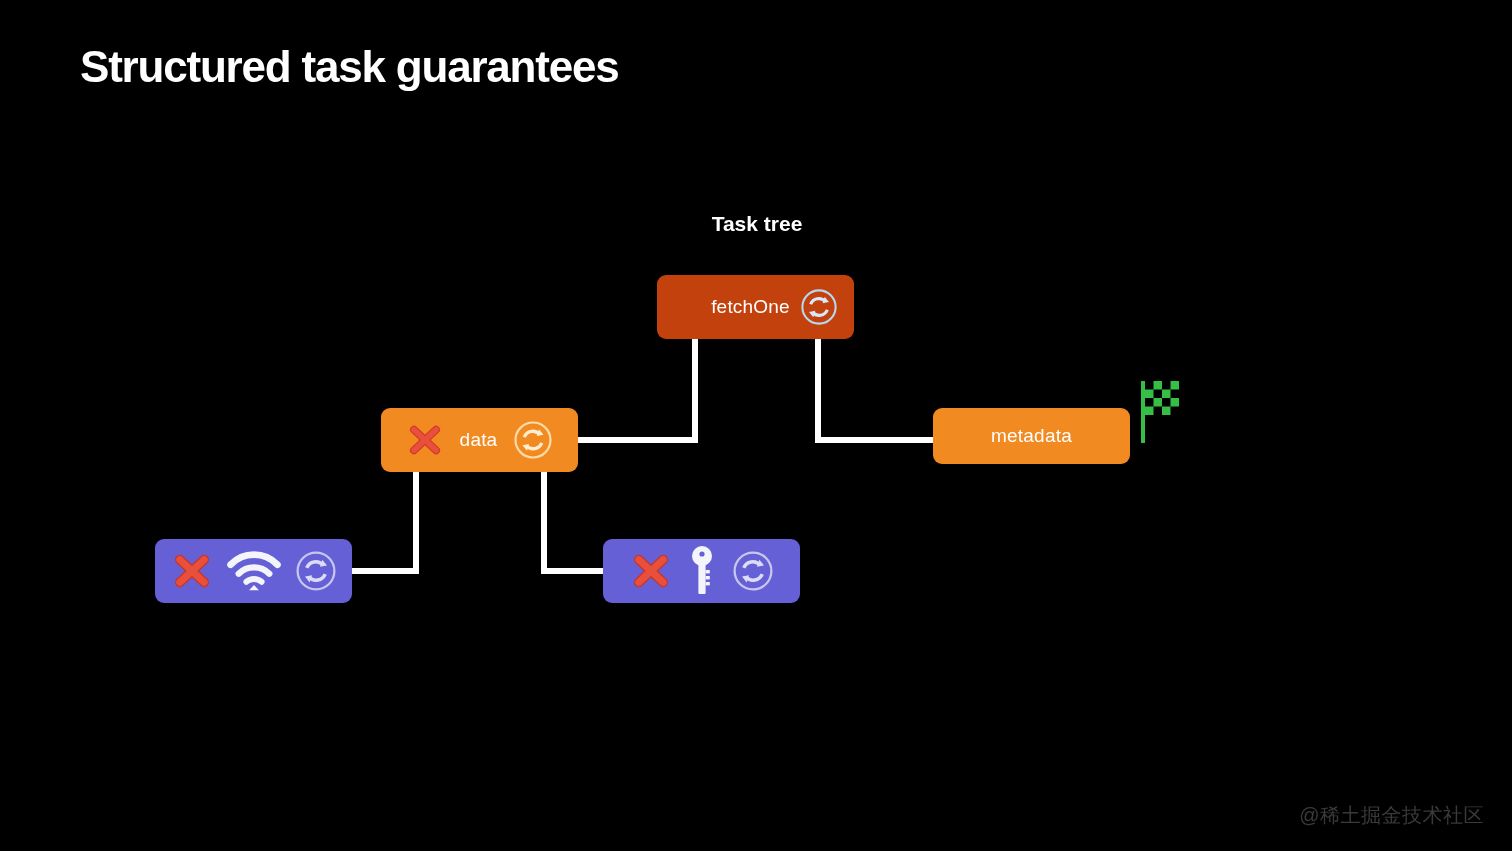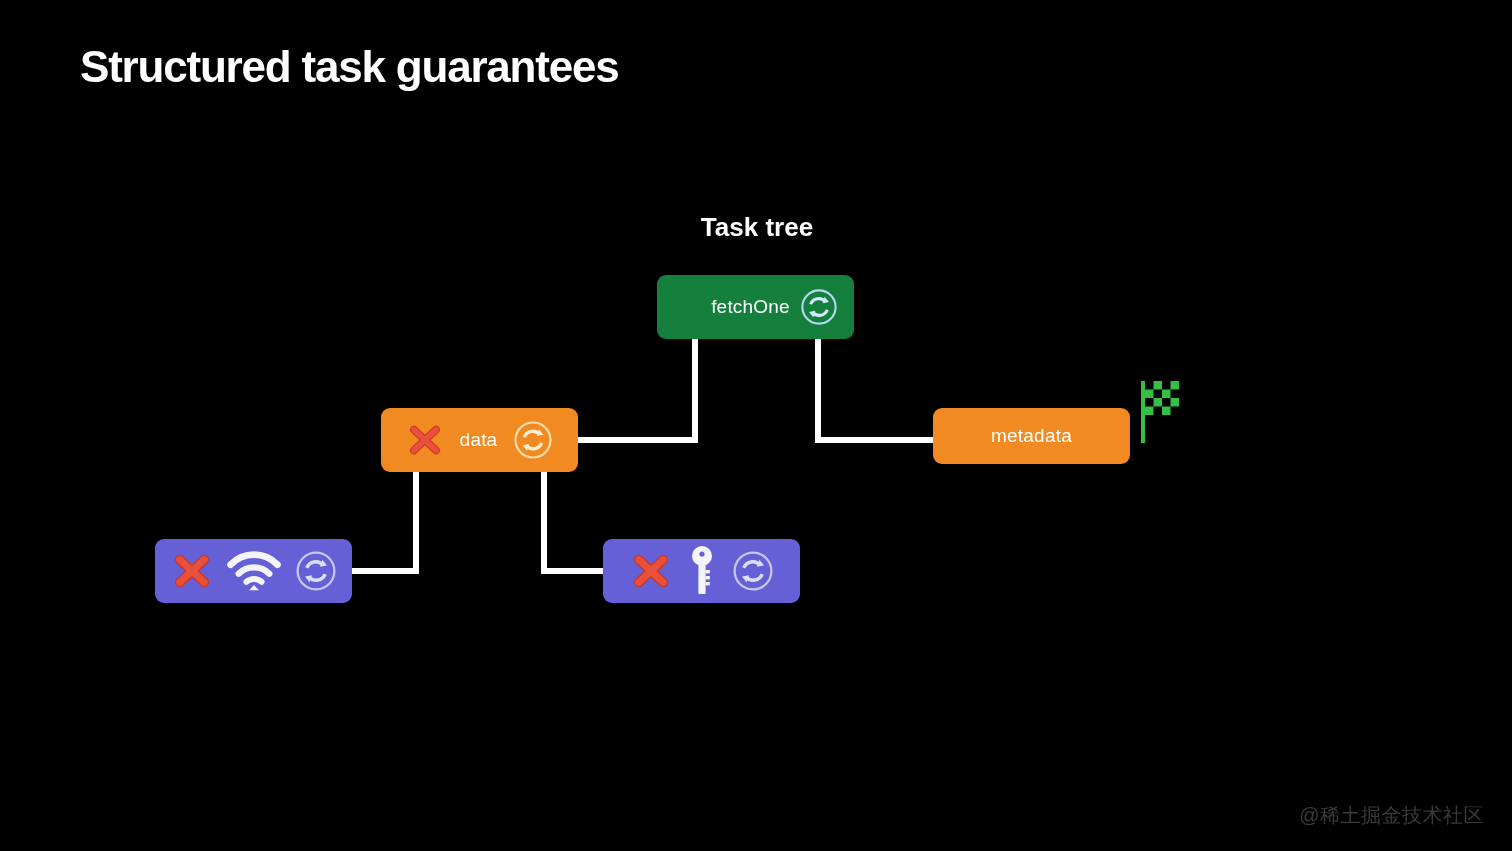--- a/index.html
+++ b/index.html
@@ -34,21 +34,21 @@
     white-space: nowrap;
   }
 
   
   .diagram-caption {
     position: absolute;
     left: 0;
     top: 212px;
     width: 1512px;
     text-align: center;
-    font-size: 26px;
+    font-size: 21px;
     font-weight: 700;
     color: #ffffff;
   }
   .diagram-caption span { position: relative; left: 1px; }
 
   
   .edges {
     position: absolute;
     left: 0; top: 0;
     width: 1512px; height: 851px;
@@ -63,21 +63,21 @@
     display: flex;
     align-items: center;
     justify-content: center;
   }
   .node .label {
     font-size: 19px;
     color: #ffffff;
     letter-spacing: .2px;
     white-space: nowrap;
   }
-  .node-blue   { background: #15803d; }
+  .node-blue   { background: #c2410c; }
   .node-orange { background: #f08a21; }
   .node-purple { background: #6560d6; }
 
   .node-row {
     display: flex;
     align-items: center;
     justify-content: center;
     gap: 14px;
     width: 100%;
     height: 100%;

